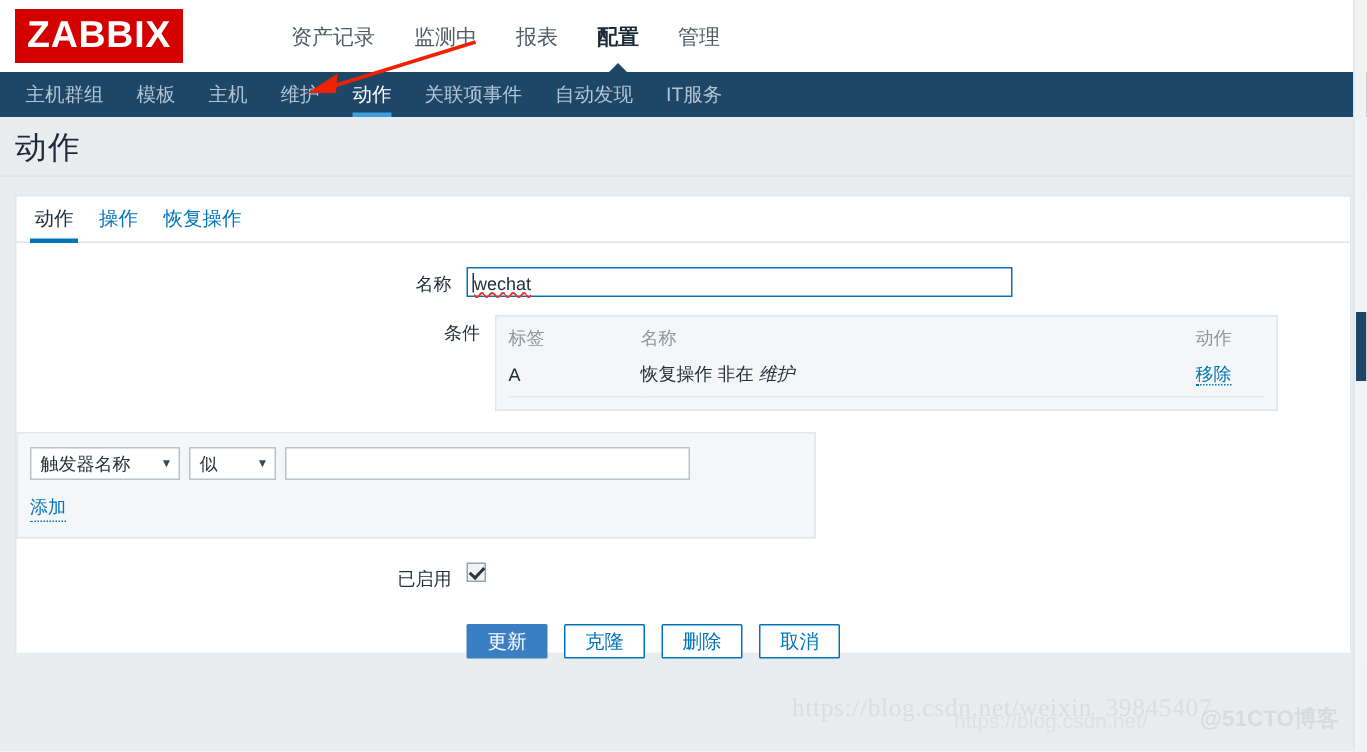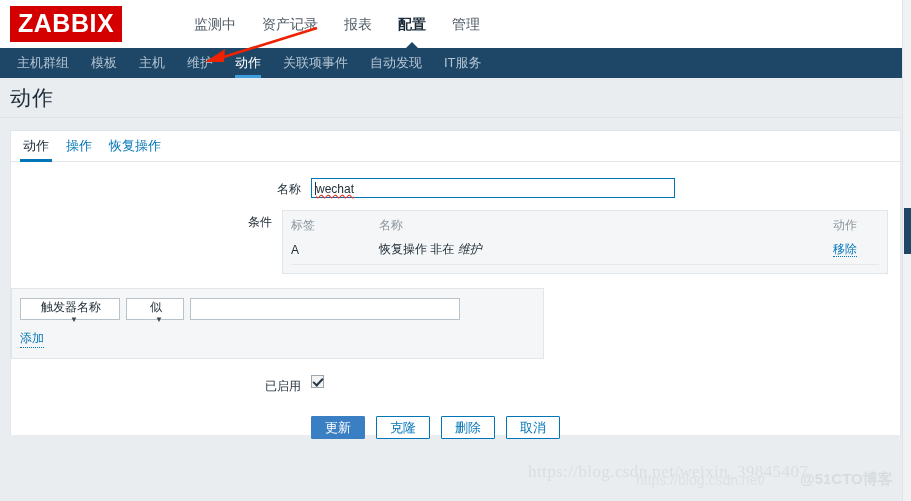--- a/index.html
+++ b/index.html
@@ -203,21 +203,21 @@
   }
   .spell {
     text-decoration: underline;
     text-decoration-color: #e2342b;
     text-decoration-style: wavy;
     text-decoration-skip-ink: none;
   }
 
   
   .condbox {
-    width: 606px;
+    width: 522px;
     background: #f4f6f7;
     border: 1px solid #e1e6ea;
     box-sizing: border-box;
     padding: 5px 8px 8px 8px;
     margin-top: -1px;
   }
   .condtable {
     width: 100%;
     border-collapse: collapse;
     font-size: 12px;
@@ -264,21 +264,20 @@
     border: 1px solid #b8c2c9;
     background: #ffffff;
     font-size: 12px;
     display: flex;
     align-items: center;
     padding: 0 4px 0 6px;
     box-sizing: border-box;
     cursor: pointer;
     color: #23303a;
     justify-content: space-between;
-    flex-direction: column;
   }
   .sel.wide { width: 100px; }
   .sel.narrow { width: 58px; }
   .caretdn {
     font-size: 8px;
     color: #3b4a56;
     margin-left: 6px;
     line-height: 1;
   }
   .valinput {
@@ -418,22 +417,22 @@
     height: 46px;
     background: #1d4667;
   }
 </style>
 </head>
 <body>
 
 <div class="topbar">
   <div class="logo">ZABBIX</div>
   <div class="mainmenu">
+    <div class="mainmenu-item">资产记录</div>
     <div class="mainmenu-item">监测中</div>
-    <div class="mainmenu-item">资产记录</div>
     <div class="mainmenu-item">报表</div>
     <div class="mainmenu-item active">配置</div>
     <div class="mainmenu-item">管理</div>
   </div>
 </div>
 
 <div class="subnav">
   <div class="subnav-item">主机群组</div>
   <div class="subnav-item">模板</div>
   <div class="subnav-item">主机</div>

